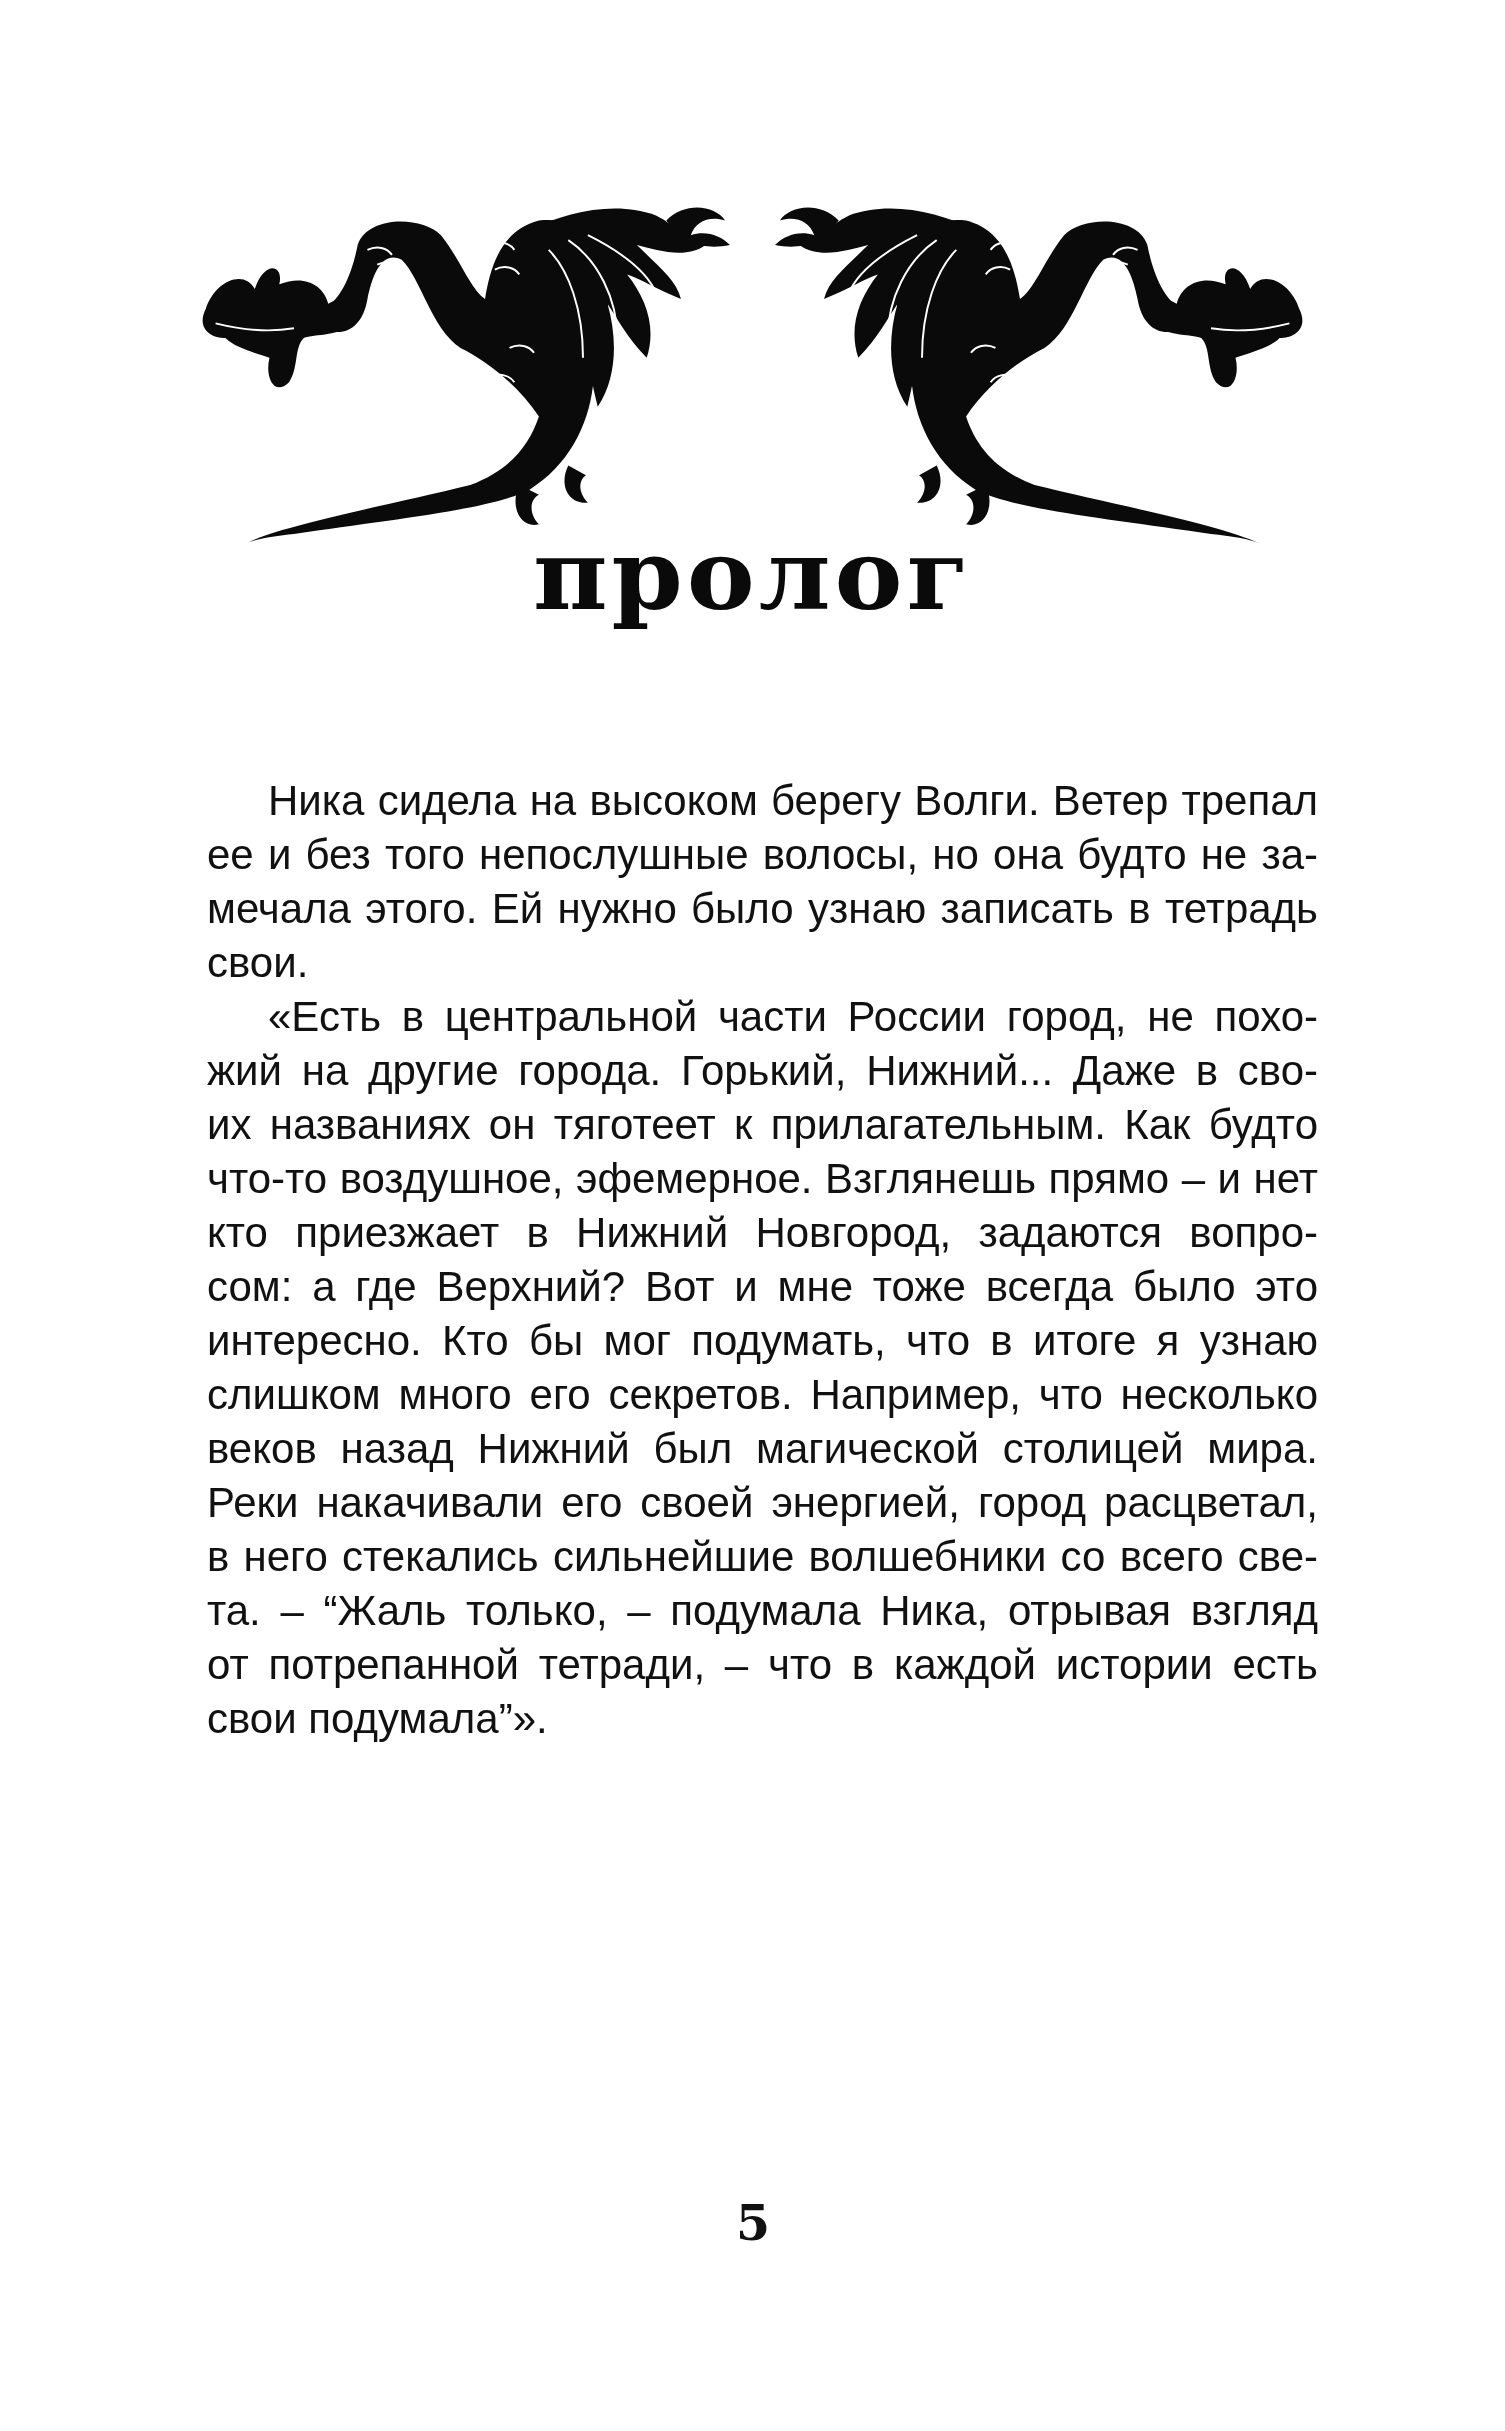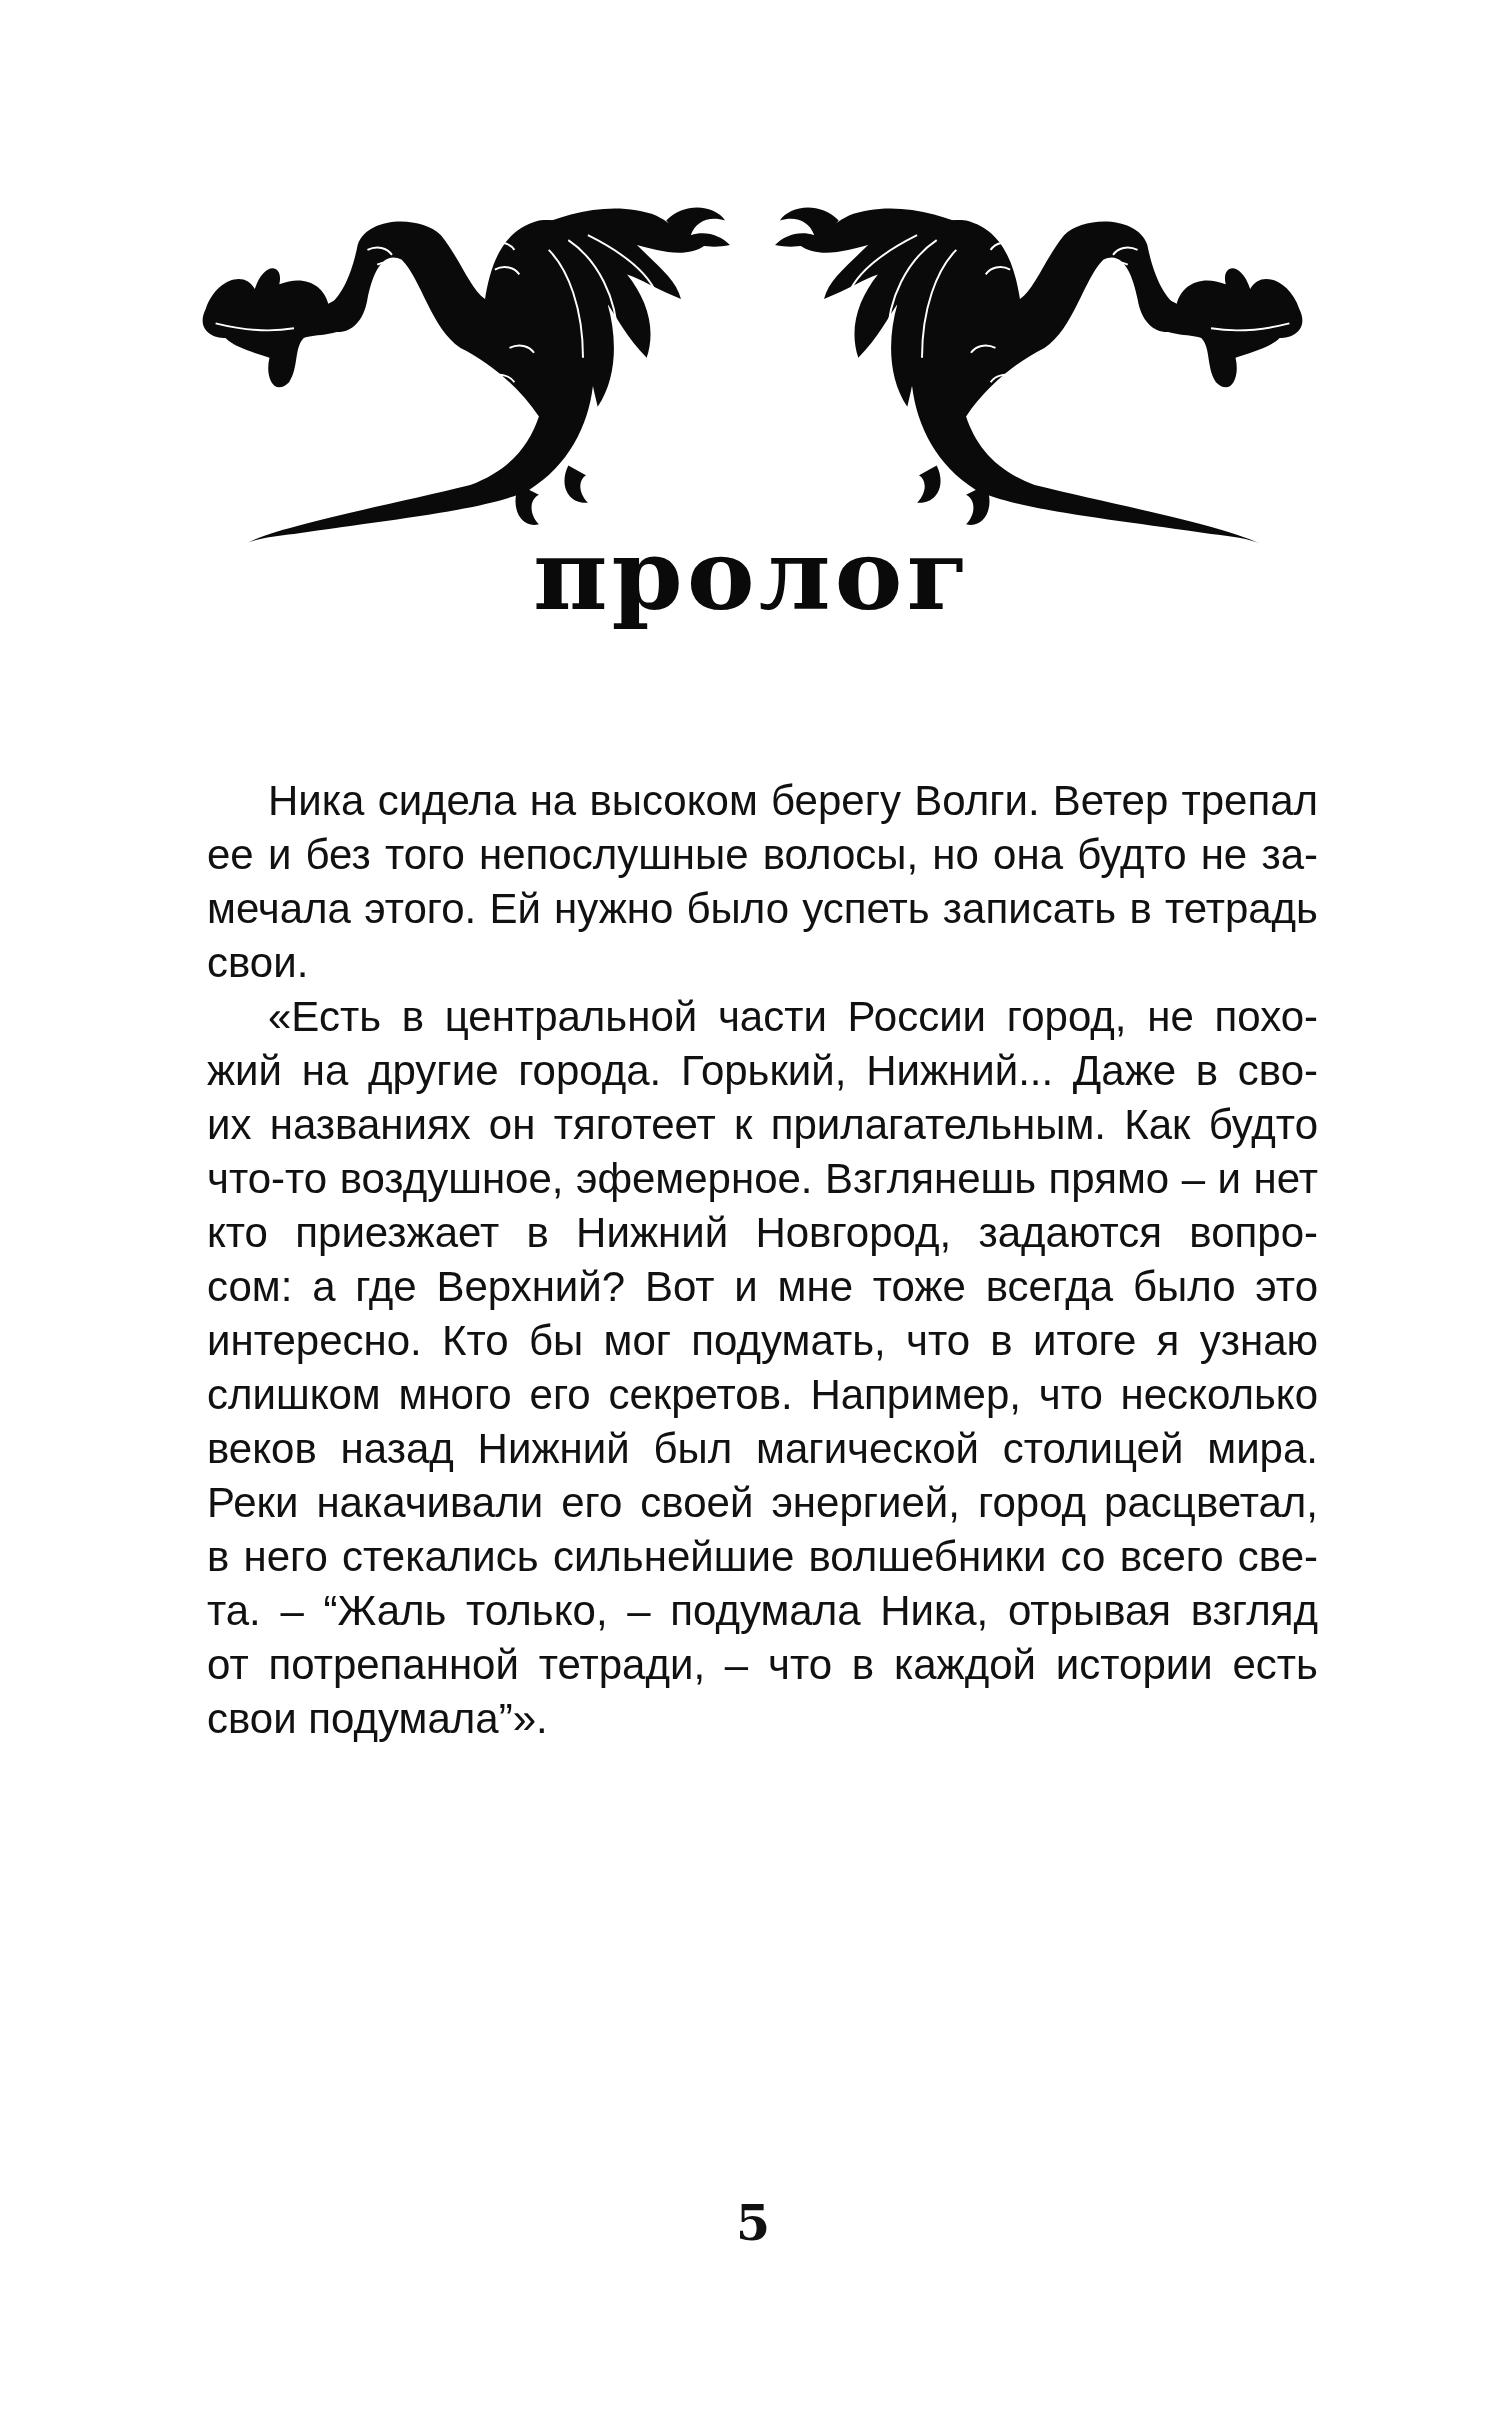--- a/index.html
+++ b/index.html
@@ -39,21 +39,21 @@
     <use href="#dragon" x="0" y="0"></use>
     <use href="#dragon" transform="translate(1136,0) scale(-1,1)"></use>
   </svg>
 </div>
 
 <div class="chapter-title">пролог</div>
 
 <div class="body-text">
   <span class="line indent">Ника сидела на высоком берегу Волги. Ветер трепал</span>
   <span class="line">ее и без того непослушные волосы, но она будто не за-</span>
-  <span class="line">мечала этого. Ей нужно было успеть записать в тетрадь</span>
+  <span class="line">мечала этого. Ей нужно было узнаю записать в тетрадь</span>
   <span class="line last">свои.</span>
   <span class="line indent">«Есть в центральной части России город, не похо-</span>
   <span class="line">жий на другие города. Горький, Нижний... Даже в сво-</span>
   <span class="line">их названиях он тяготеет к прилагательным. Как будто</span>
   <span class="line">что-то воздушное, эфемерное. Взглянешь прямо – и нет</span>
   <span class="line">кто приезжает в Нижний Новгород, задаются вопро-</span>
   <span class="line">сом: а где Верхний? Вот и мне тоже всегда было это</span>
   <span class="line">интересно. Кто бы мог подумать, что в итоге я узнаю</span>
   <span class="line">слишком много его секретов. Например, что несколько</span>
   <span class="line">веков назад Нижний был магической столицей мира.</span>

